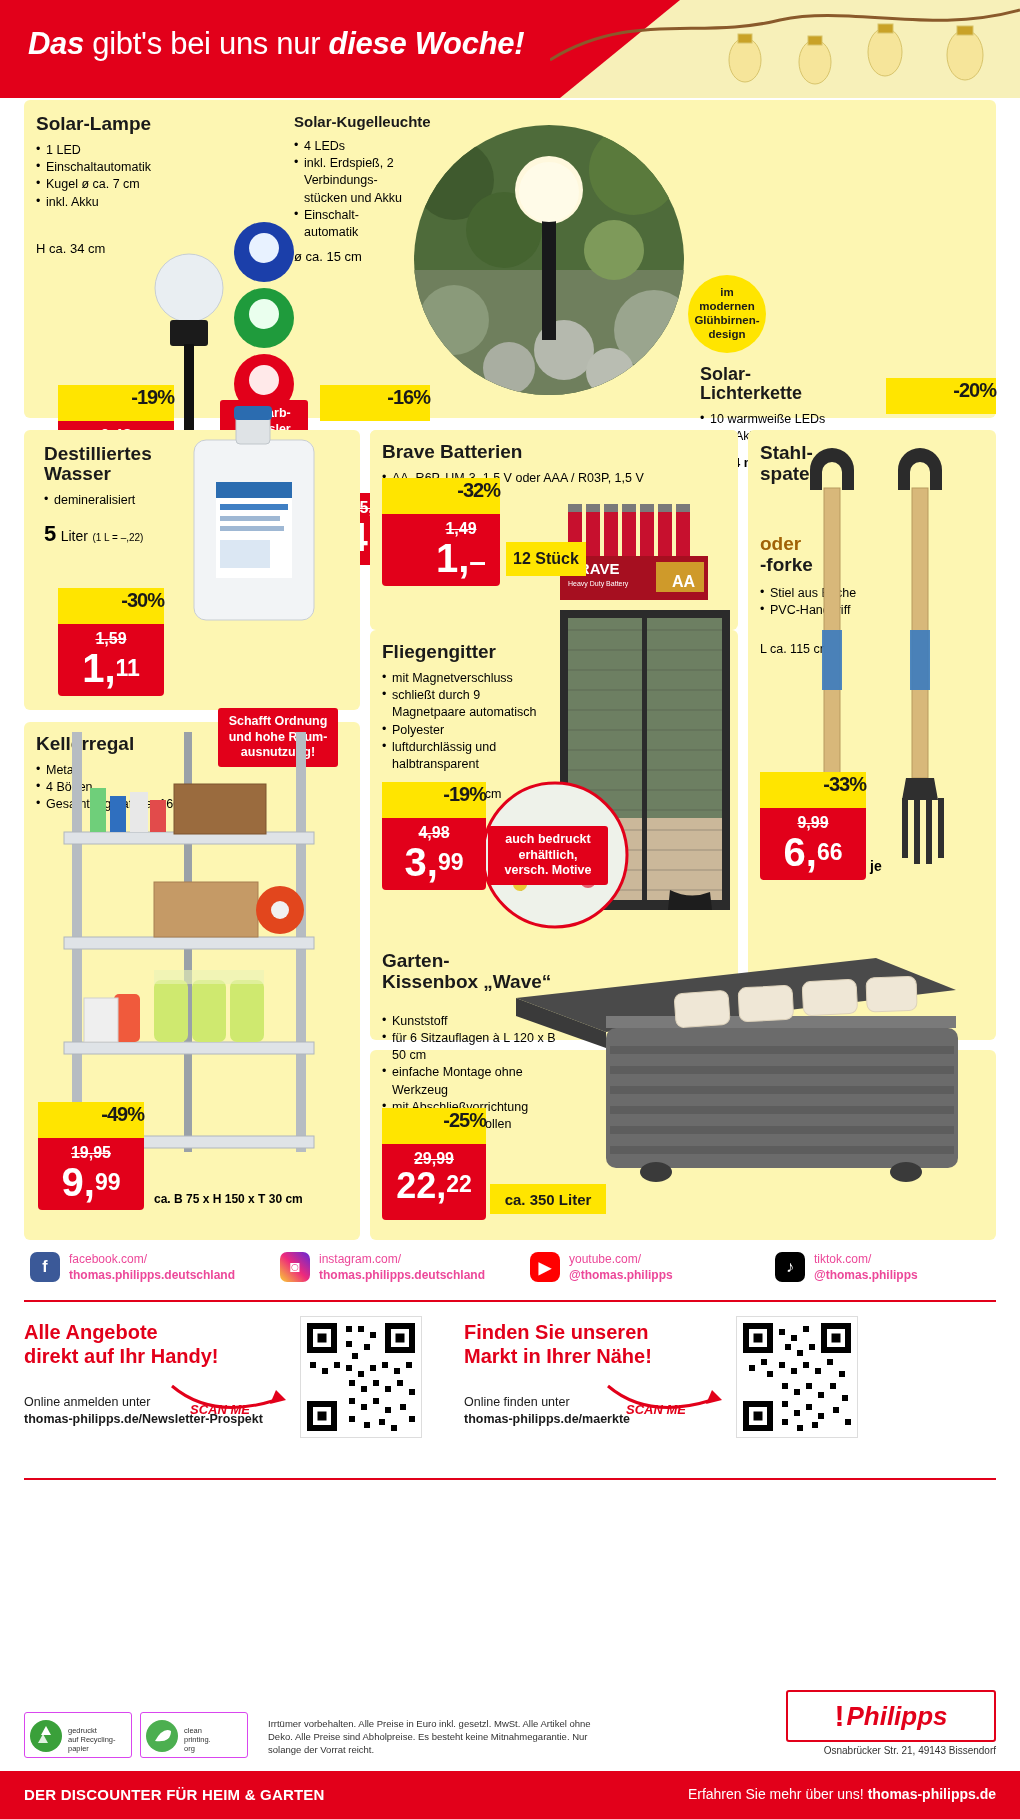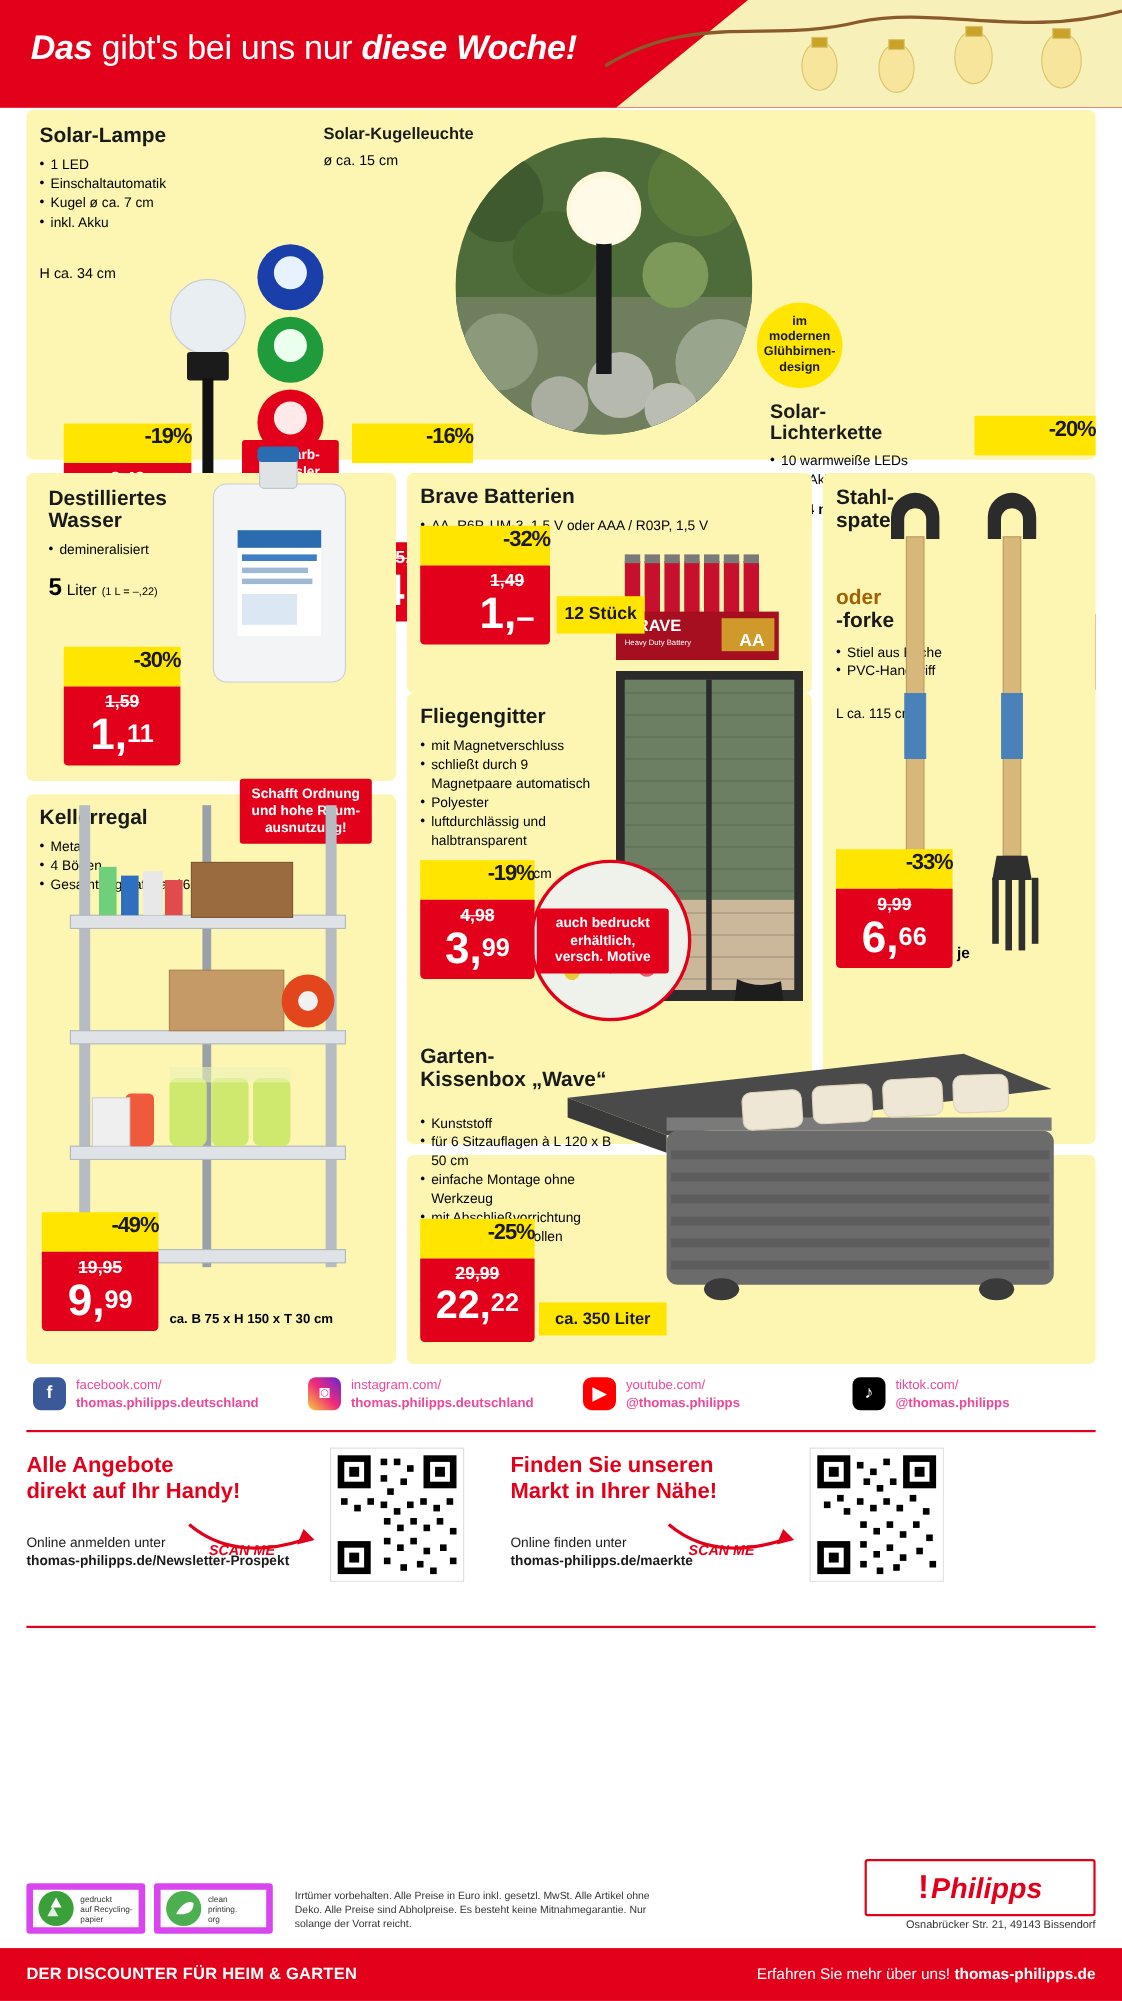--- a/index.html
+++ b/index.html
@@ -88,21 +88,21 @@
     position:absolute; left:0; top:1771px; width:1020px; height:48px; background:#e2001a;
     color:#fff;
   }
   .footerbar .l { position:absolute; left:24px; top:15px; font-size:15px; font-weight:700; letter-spacing:0.2px;}
   .footerbar .r { position:absolute; right:24px; top:15px; font-size:14px; font-weight:400;}
   .footerbar .r b { font-weight:700; }
 
   .legal { position:absolute; left:268px; top:1718px; font-size:9.5px; line-height:1.35; color:#333; width:330px;}
   .addr { position:absolute; right:24px; top:1745px; font-size:10px; color:#333; }
   .eco { position:absolute; left:24px; top:1712px; display:flex; gap:8px; }
-  .ecobox { width:108px; height:46px; border:6px solid #d946ef; border-radius:3px; display:flex; align-items:center; gap:5px; padding:4px; }
+  .ecobox { width:108px; height:46px; border:1px solid #d946ef; border-radius:3px; display:flex; align-items:flex-end; gap:5px; padding:4px; }
   .ecobox .t { font-size:7.5px; line-height:1.2; color:#333; }
 
   .logo {
     position:absolute; right:24px; top:1690px; width:210px; height:52px;
     border:2px solid #e2001a; border-radius:3px; background:#fff;
     display:flex; align-items:center; justify-content:center;
   }
   .logo .lg { color:#e2001a; font-weight:700; font-style:italic; font-size:26px; }
 </style>
 </head>
@@ -176,20 +176,25 @@
     <div class="badge" style="left:34px; top:285px; width:116px; height:36px;">
       <div class="disc">-19%</div>
     </div>
     <div class="badge pricebox" style="left:34px; top:321px; width:116px; height:72px; border-radius:0 0 4px 4px;">
       <div class="old" style="padding-top:6px;">2,48</div>
       <div class="new" style="margin-top:2px;"><span class="int">1</span><span class="comma">,</span><span class="cent">99</span></div>
     </div>
 
     <div style="position:absolute; left:270px; top:14px; width:120px;">
       <div class="tile-title" style="font-size:15px; width:230px;">Solar-Kugelleuchte</div>
+      <ul class="bullets" style="margin-top:8px; width:112px;">
+        <li>4 LEDs</li>
+        <li>inkl. Erdspieß, 2 Verbindungs-stücken und Akku</li>
+        <li>Einschalt-automatik</li>
+      </ul>
       <div style="margin-top:8px; font-size:13px;">ø ca. 15 cm</div>
     </div>
 
     <svg style="position:absolute; left:390px; top:20px; width:270px; height:280px;" viewBox="0 0 270 280">
       <defs>
           <clipPath id="c1">
             <circle cx="135" cy="140" r="135"></circle>
           </clipPath>
         </defs>
       <g clip-path="url(#c1)">

